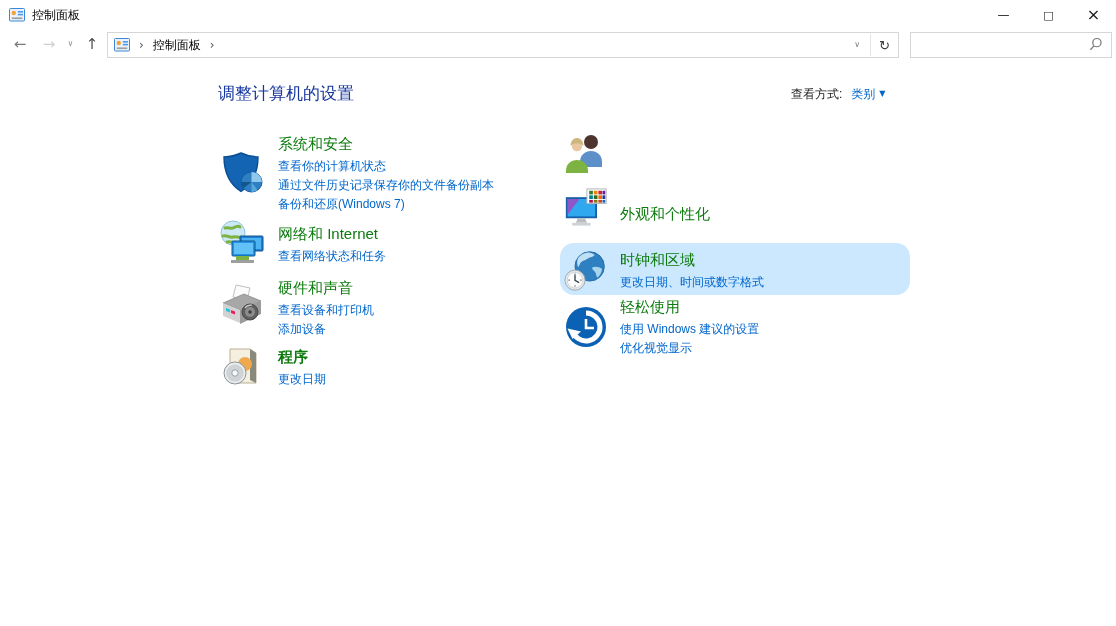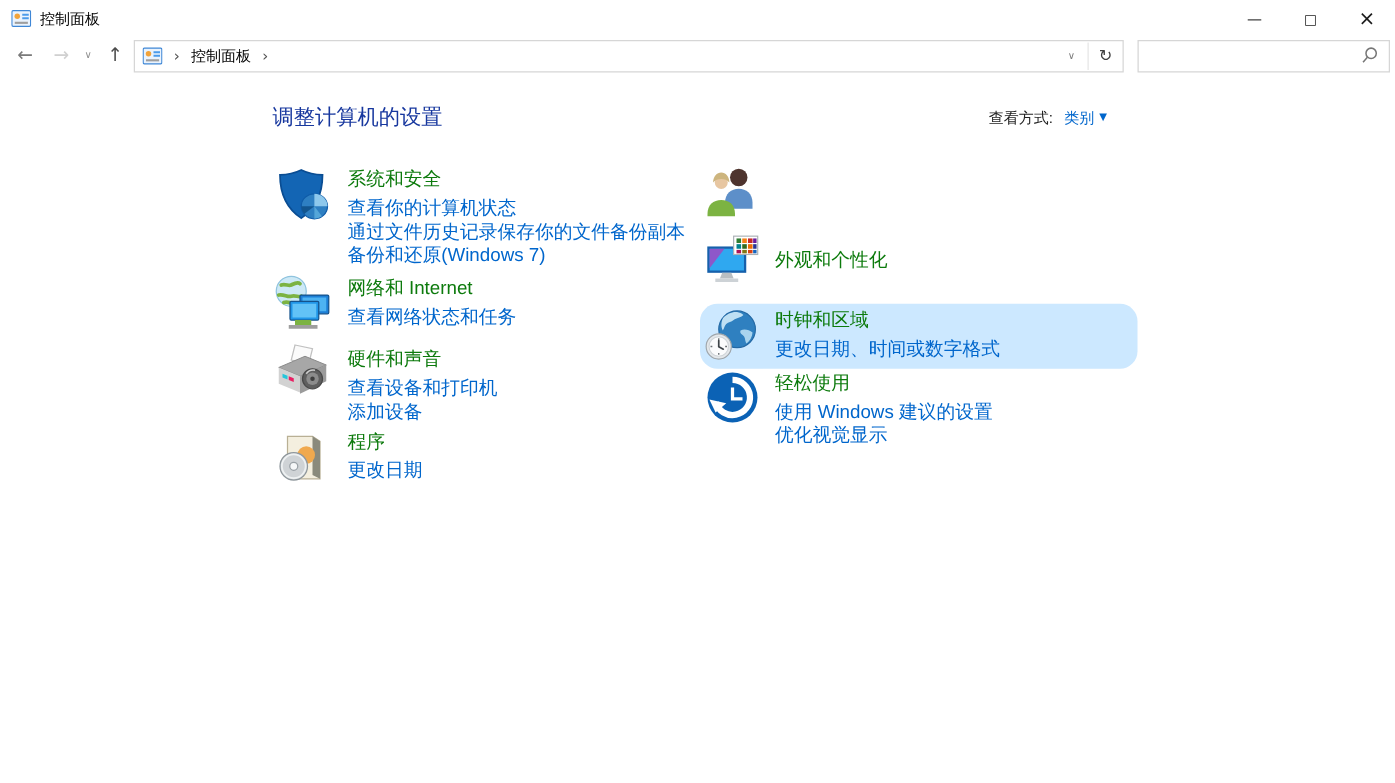--- a/index.html
+++ b/index.html
@@ -41,27 +41,27 @@
   .searchbox{position:absolute;left:910px;top:2px;width:200px;height:24px;border:1px solid #d6d6d6;background:#fff;}
   .searchbox input{position:absolute;left:0;top:0;width:174px;height:22px;border:none;outline:none;font-size:12px;padding:0 0 0 7px;font-family:inherit;background:transparent;}
   .search-icon{position:absolute;right:8px;top:4px;display:inline-flex;}
 
   
   .heading{position:absolute;left:218px;top:82px;font-size:17px;color:#17379e;}
   .viewby{position:absolute;left:791px;top:86px;font-size:12px;color:#222;}
   .vb-value{color:#0066cc;margin-left:9px;cursor:pointer;text-decoration:none;}
   .vb-caret{font-size:8px;color:#0066cc;margin-left:4px;vertical-align:2px;}
 
-  .category{position:absolute;display:flex;align-items:flex-start;}
+  .category{position:absolute;display:flex;align-items:center;}
   .category.highlighted{background:#cce8ff;height:49px;padding-top:3px;}
   .cat-icon{display:inline-flex;flex-shrink:0;}
   .cat-icon svg{width:100%;height:100%;}
   .cat-text{margin-left:12px;display:flex;flex-direction:column;}
   .cat-title{font-size:15px;line-height:18px;color:#0c7a0c;text-decoration:none;margin-bottom:4px;cursor:pointer;white-space:nowrap;}
-  .cat-link{font-size:15px;line-height:19px;color:#0066cc;text-decoration:none;cursor:pointer;display:flex;align-items:center;white-space:nowrap;}
+  .cat-link{font-size:12px;line-height:19px;color:#0066cc;text-decoration:none;cursor:pointer;display:flex;align-items:center;white-space:nowrap;}
   .uac{display:inline-flex;margin-right:5px;flex-shrink:0;}
 </style>
 </head>
 <body>
 
 <div class="titlebar">
   <span class="app-icon">
     <svg viewBox="0 0 16 16" width="16" height="16">
       <rect x="0.5" y="1.5" width="15" height="12.5" rx="1" fill="#eaf3fd" stroke="#3f87d6"></rect>
       <circle cx="4.8" cy="6" r="2.2" fill="#f2a33a"></circle>
@@ -207,21 +207,21 @@
         <svg viewBox="0 0 48 48">
   <path d="M12 6h20l6 4v30H18l-6-4z" fill="#f4efdf" stroke="#b9b095"></path>
   <path d="M32 6l6 4v30l-6-3z" fill="#8a8a7c"></path>
   <circle cx="27" cy="21" r="7" fill="#f0a94e"></circle>
   <circle cx="17" cy="30" r="11" fill="#cfd3d6" stroke="#8f979c"></circle>
   <circle cx="17" cy="30" r="9.5" fill="none" stroke="#eef1f2" stroke-width="1.4"></circle>
   <circle cx="17" cy="30" r="3.2" fill="#f5f7f8" stroke="#9aa1a6"></circle>
 </svg>
       </span>
       <div class="cat-text">
-        <a class="cat-title" style="margin-top: 2px;">程序</a>
+        <a class="cat-title" style="margin-top: 2px; font-weight: bold;">程序</a>
         <a class="cat-link">
           <span>更改日期</span>
         </a>
       </div>
     </div>
     <div class="category" style="left: 560px; top: 130px; width: 350px;">
       <span class="cat-icon" style="width: 44px; height: 44px; margin-left: 4px;">
         <svg viewBox="0 0 44 44">
   <circle cx="27" cy="12" r="7" fill="#4e342e"></circle>
   <path d="M16 32c0-7 5-11 11-11s11 4 11 11v5H16z" fill="#5d8fc9"></path>

